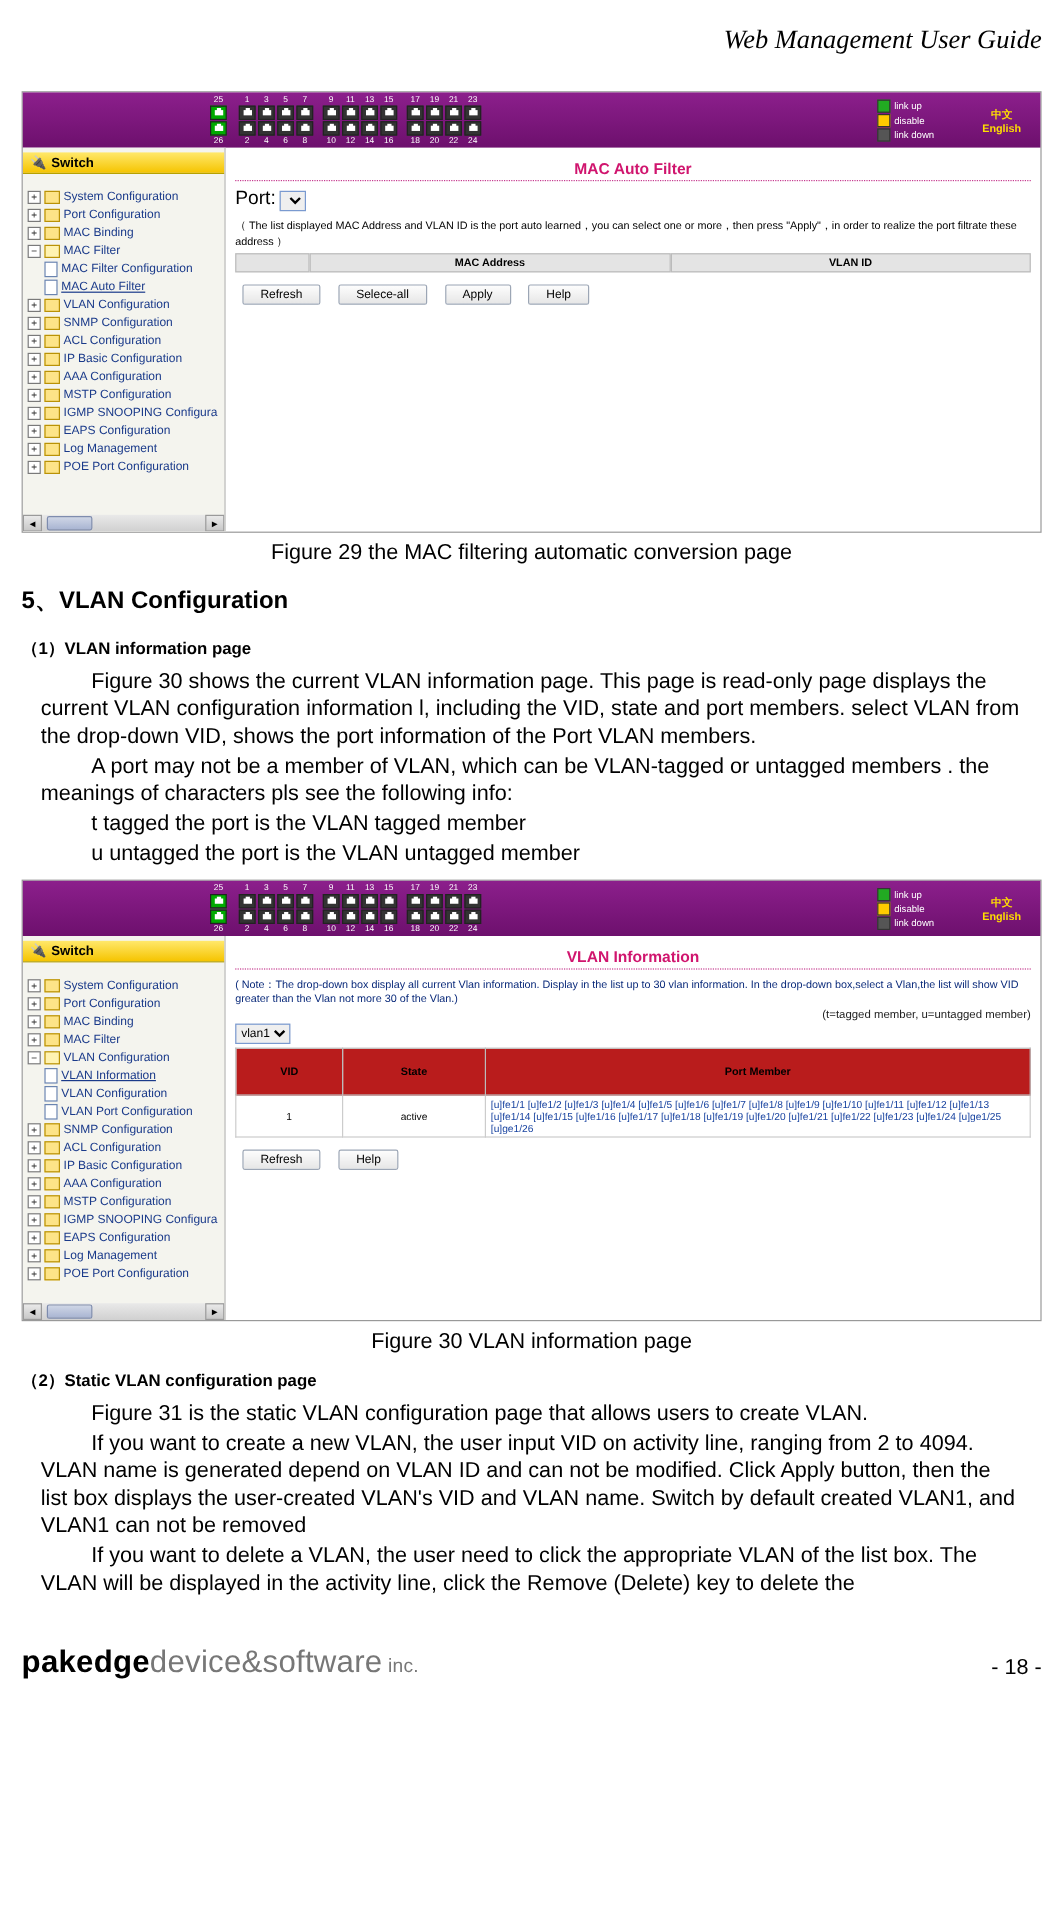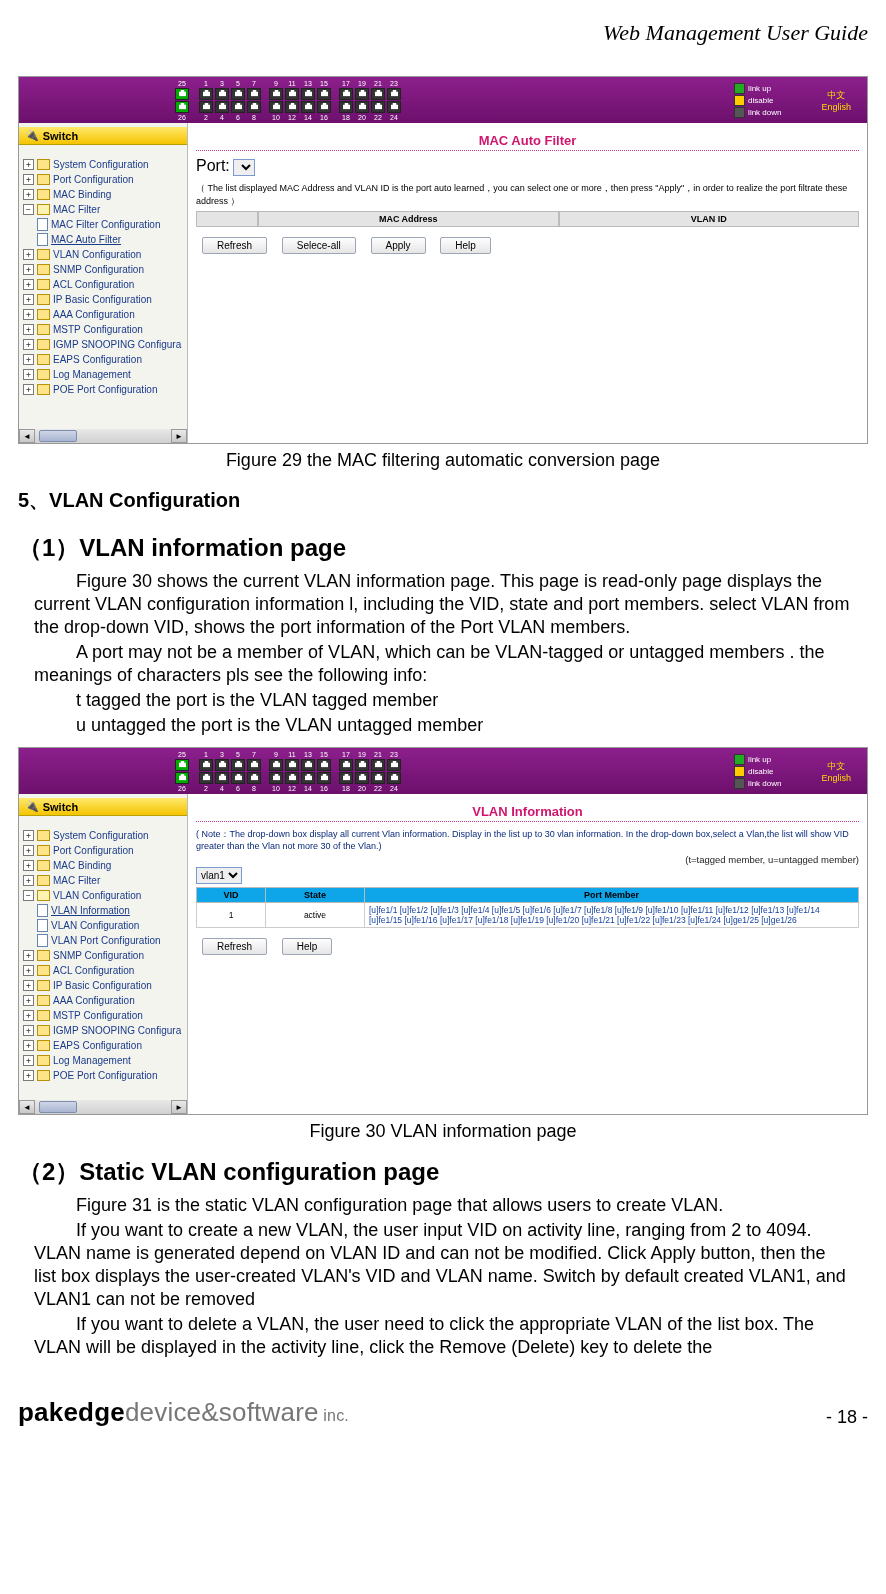--- a/index.html
+++ b/index.html
@@ -11,21 +11,21 @@
   .pcol{display:flex;flex-direction:column;align-items:center;gap:1px}
   .pnum{font-size:7px;color:#fff;line-height:1}
   .pbox{width:12px;height:10px;background:#444;border:1px solid #222;display:flex;align-items:center;justify-content:center}
   .pbox svg{width:9px;height:7px}
   .legend{margin-left:auto;display:flex;flex-direction:column;gap:1px;font-size:8px}
   .legend-row{display:flex;align-items:center;gap:3px}
   .sq{width:9px;height:9px;display:inline-block;border:1px solid #333}
   .sq.green{background:#2a2}
   .sq.yellow{background:#fc0}
   .sq.grey{background:#555}
-  .lang{margin-left:40px;margin-right:10px;font-size:9px;text-align:center;color:#ffde00;font-weight:normal}
+  .lang{margin-left:40px;margin-right:10px;font-size:9px;text-align:center;color:#ffde00;font-weight:bold}
   .lang span{display:block}
   .shot-body{display:flex;height:320px;overflow:hidden}
   .shot-body.small{height:320px}
   .sidebar{width:168px;background:#f4f4ee;border-right:1px solid #bbb;font-size:10px;padding-top:4px;overflow:hidden;position:relative}
   .switch-hdr{background:linear-gradient(#ffe86b,#f5c400);font-weight:bold;padding:2px 6px;font-size:11px;border-bottom:1px solid #b7a100;display:flex;align-items:center;gap:4px}
   .tree{padding:2px 0 0 4px}
   .tree li{list-style:none;line-height:15px;white-space:nowrap;display:flex;align-items:center;gap:3px}
   .tree ul{padding-left:14px}
   .folder{width:11px;height:9px;background:#fde488;border:1px solid #b99207;display:inline-block}
   .doc{width:9px;height:11px;background:#fff;border:1px solid #6a84b0;display:inline-block;position:relative}
@@ -40,27 +40,27 @@
   .grid-hdr{display:flex;font-size:9px;font-weight:bold}
   .grid-hdr div{background:#e4e4e4;border:1px solid #bbb;padding:2px 20px}
   .btn-row{text-align:left;margin-top:10px}
   .btn{display:inline-block;border:1px solid #9ca6b5;background:linear-gradient(#fdfdfd,#e6e6e6);font-size:10px;padding:2px 14px;margin:0 6px;border-radius:2px}
   .hscroll{position:absolute;left:0;right:0;bottom:0;height:14px;background:linear-gradient(#e9e9e9,#d0d0d0);display:flex;align-items:center}
   .hscroll .thumb{width:36px;height:10px;background:linear-gradient(#cfd6e6,#a9b5d2);border:1px solid #7e8cae;border-radius:2px;margin-left:4px}
   .hscroll .arrow{width:14px;height:12px;background:linear-gradient(#e9e9e9,#c8c8c8);border:1px solid #9a9a9a;display:flex;align-items:center;justify-content:center;font-size:8px}
   .hscroll .right{margin-left:auto}
   .caption{text-align:center;font-size:18px;font-family:Arial,sans-serif;margin:4px 0 14px}
   .h2{font-size:20px;font-weight:bold;margin:16px 0 18px;font-family:Arial,sans-serif}
-  .h3{font-size:24px;font-weight:bold;margin:10px 0 6px}
+  .h3{font-size:14px;font-weight:bold;margin:10px 0 6px}
   .body-text{font-size:18px;line-height:1.28;font-family:Arial,sans-serif}
   .body-text p{margin:0 16px 2px}
   .indent{text-indent:42px}
   .keydef{padding-left:42px}
   .tbl{width:100%;border-collapse:collapse;font-size:9px;margin-top:3px}
-  .tbl th{background:#0ea5e9;border:1px solid #bbb;padding:2px;font-weight:bold}
+  .tbl th{background:#b91c1c;border:1px solid #bbb;padding:14px;font-weight:bold}
   .tbl td{border:1px solid #ccc;padding:2px 4px;color:#1843a0;font-size:8.5px}
   .vid-col{width:60px;text-align:center;color:#000}
   .state-col{width:90px;text-align:center;color:#000}
   .footer{display:flex;align-items:flex-end;justify-content:space-between;margin-top:38px}
   .logo{font-size:26px;letter-spacing:.2px}
   .logo b{font-weight:900}
   .logo .thin{font-weight:300;color:#777}
   .logo .inc{font-size:16px;color:#777}
   .pagenum{font-size:18px}
   .tag-note{text-align:right;font-size:9.5px;color:#222;margin-bottom:2px}

